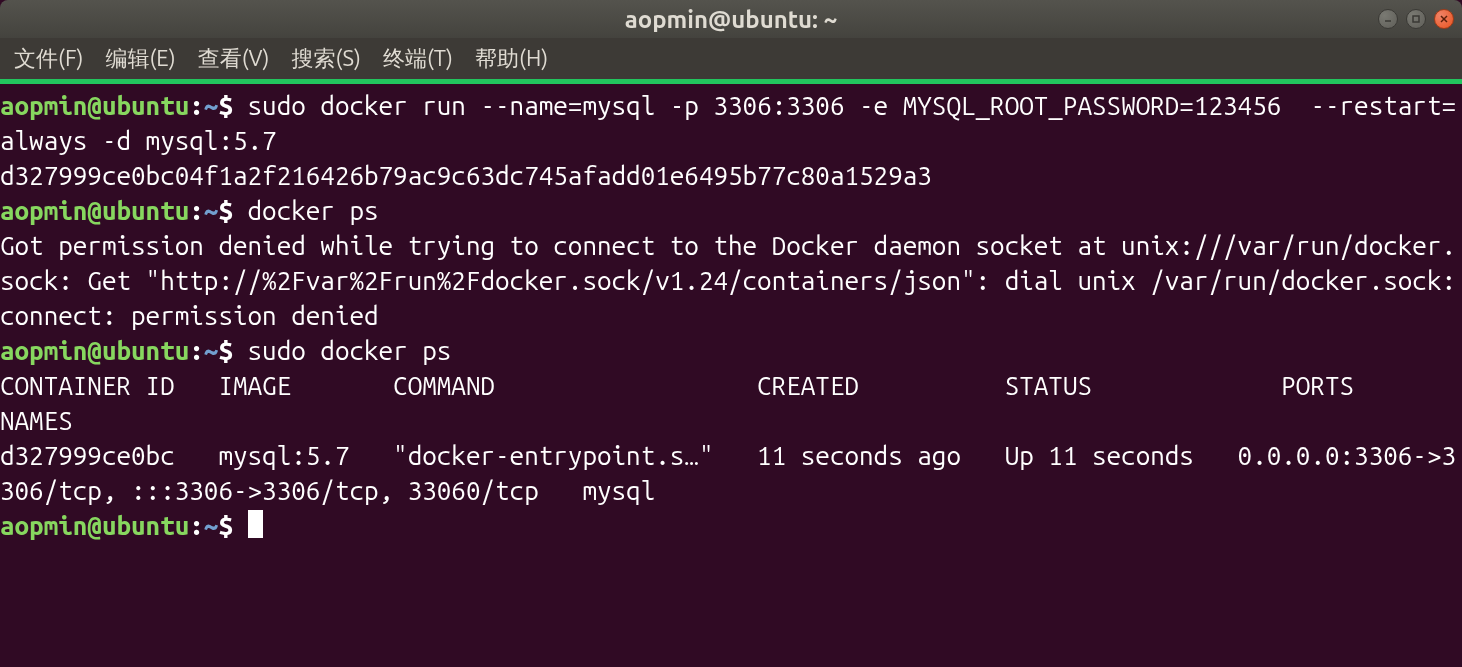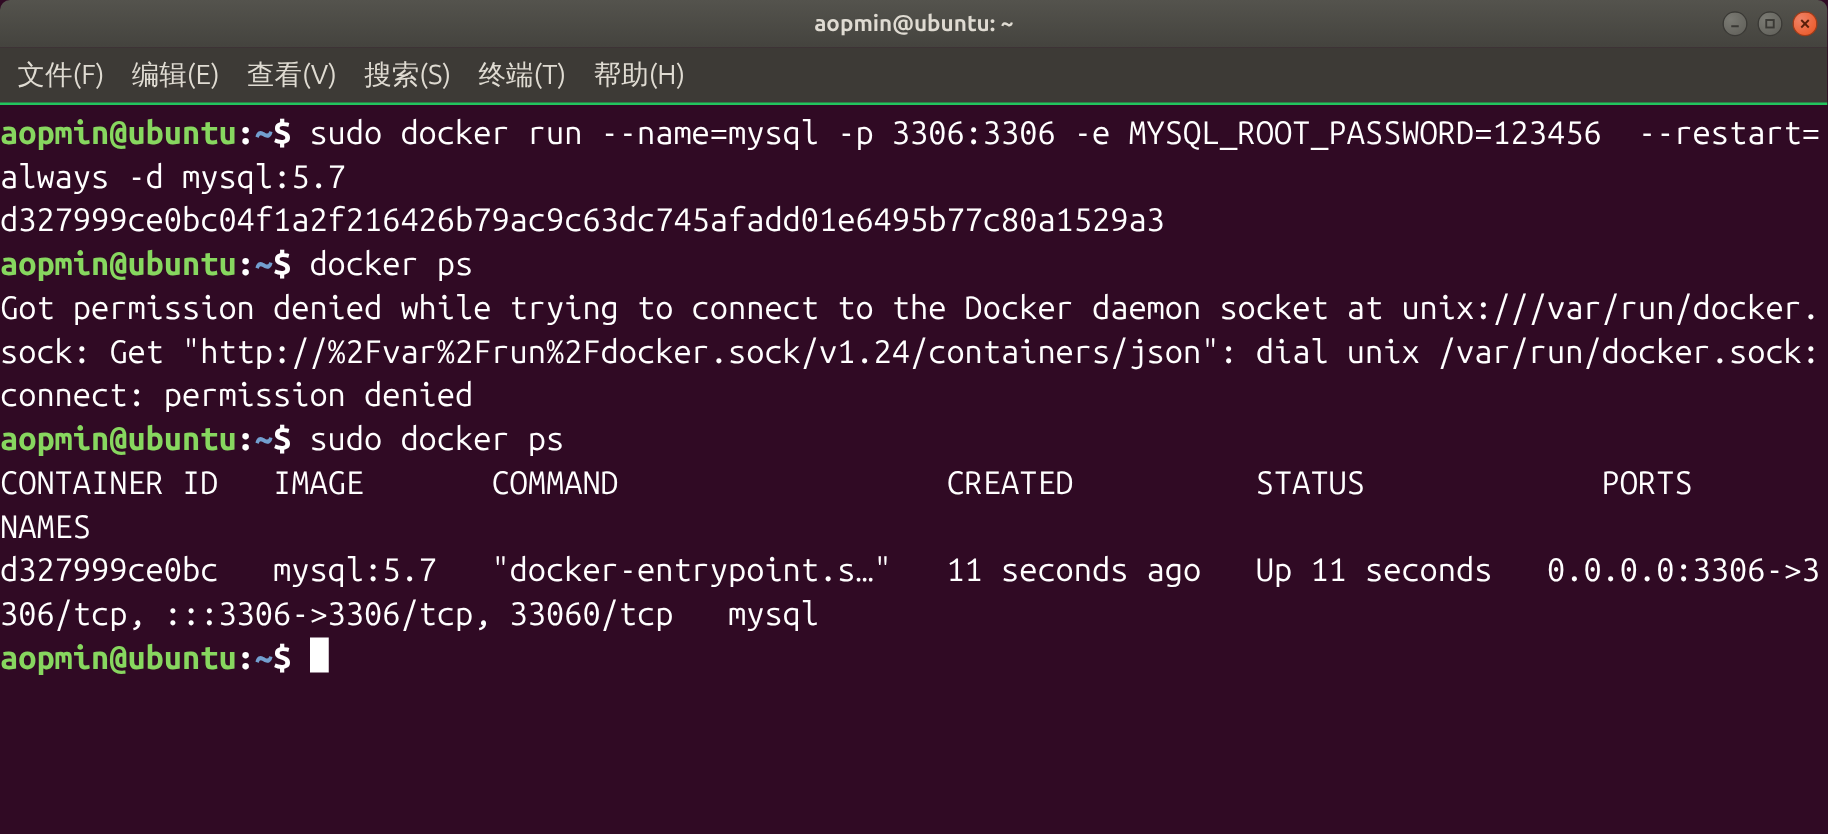--- a/index.html
+++ b/index.html
@@ -20,21 +20,21 @@
       display: flex;
       align-items: center;
       justify-content: center;
       position: relative;
       border-top-left-radius: 8px;
       border-top-right-radius: 8px;
     }
     .titlebar-title {
       color: #dfdbd2;
       font-family: "Ubuntu", sans-serif;
-      font-size: 18px;
+      font-size: 24px;
       font-weight: bold;
     }
     .window-controls {
       position: absolute;
       right: 8px;
       top: 50%;
       transform: translateY(-50%);
       display: flex;
       gap: 8px;
       align-items: center;
@@ -64,21 +64,21 @@
       width: 10px;
       height: 10px;
     }
     .menubar {
       height: 46px;
       background: #3d3a36;
       display: flex;
       align-items: center;
       padding-left: 14px;
       gap: 22px;
-      border-bottom: 2px solid #22c55e;
+      border-bottom: 5px solid #22c55e;
     }
     .menu-item {
       color: #dfdbd2;
       font-family: "Ubuntu", sans-serif;
       font-size: 22px;
       cursor: pointer;
     }
     .terminal {
       background: #300a24;
       color: #ffffff;

